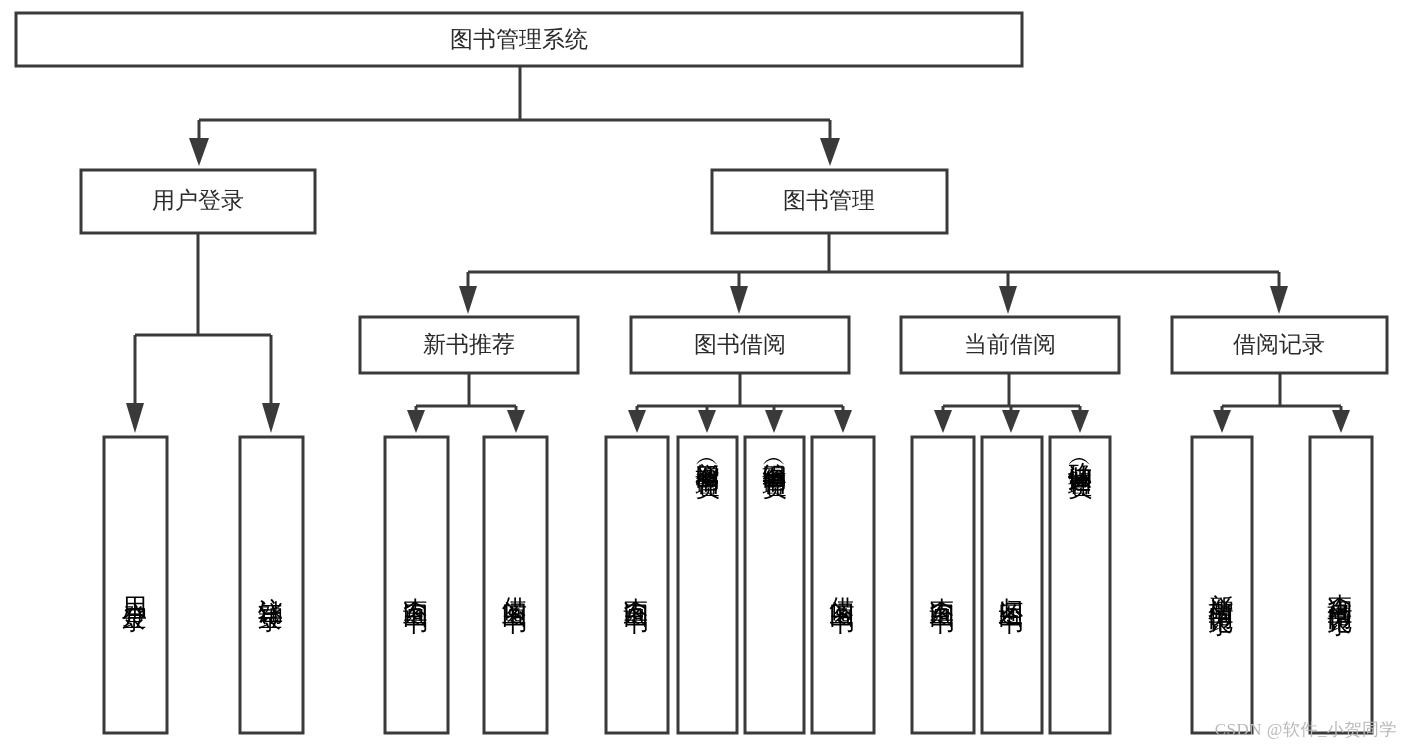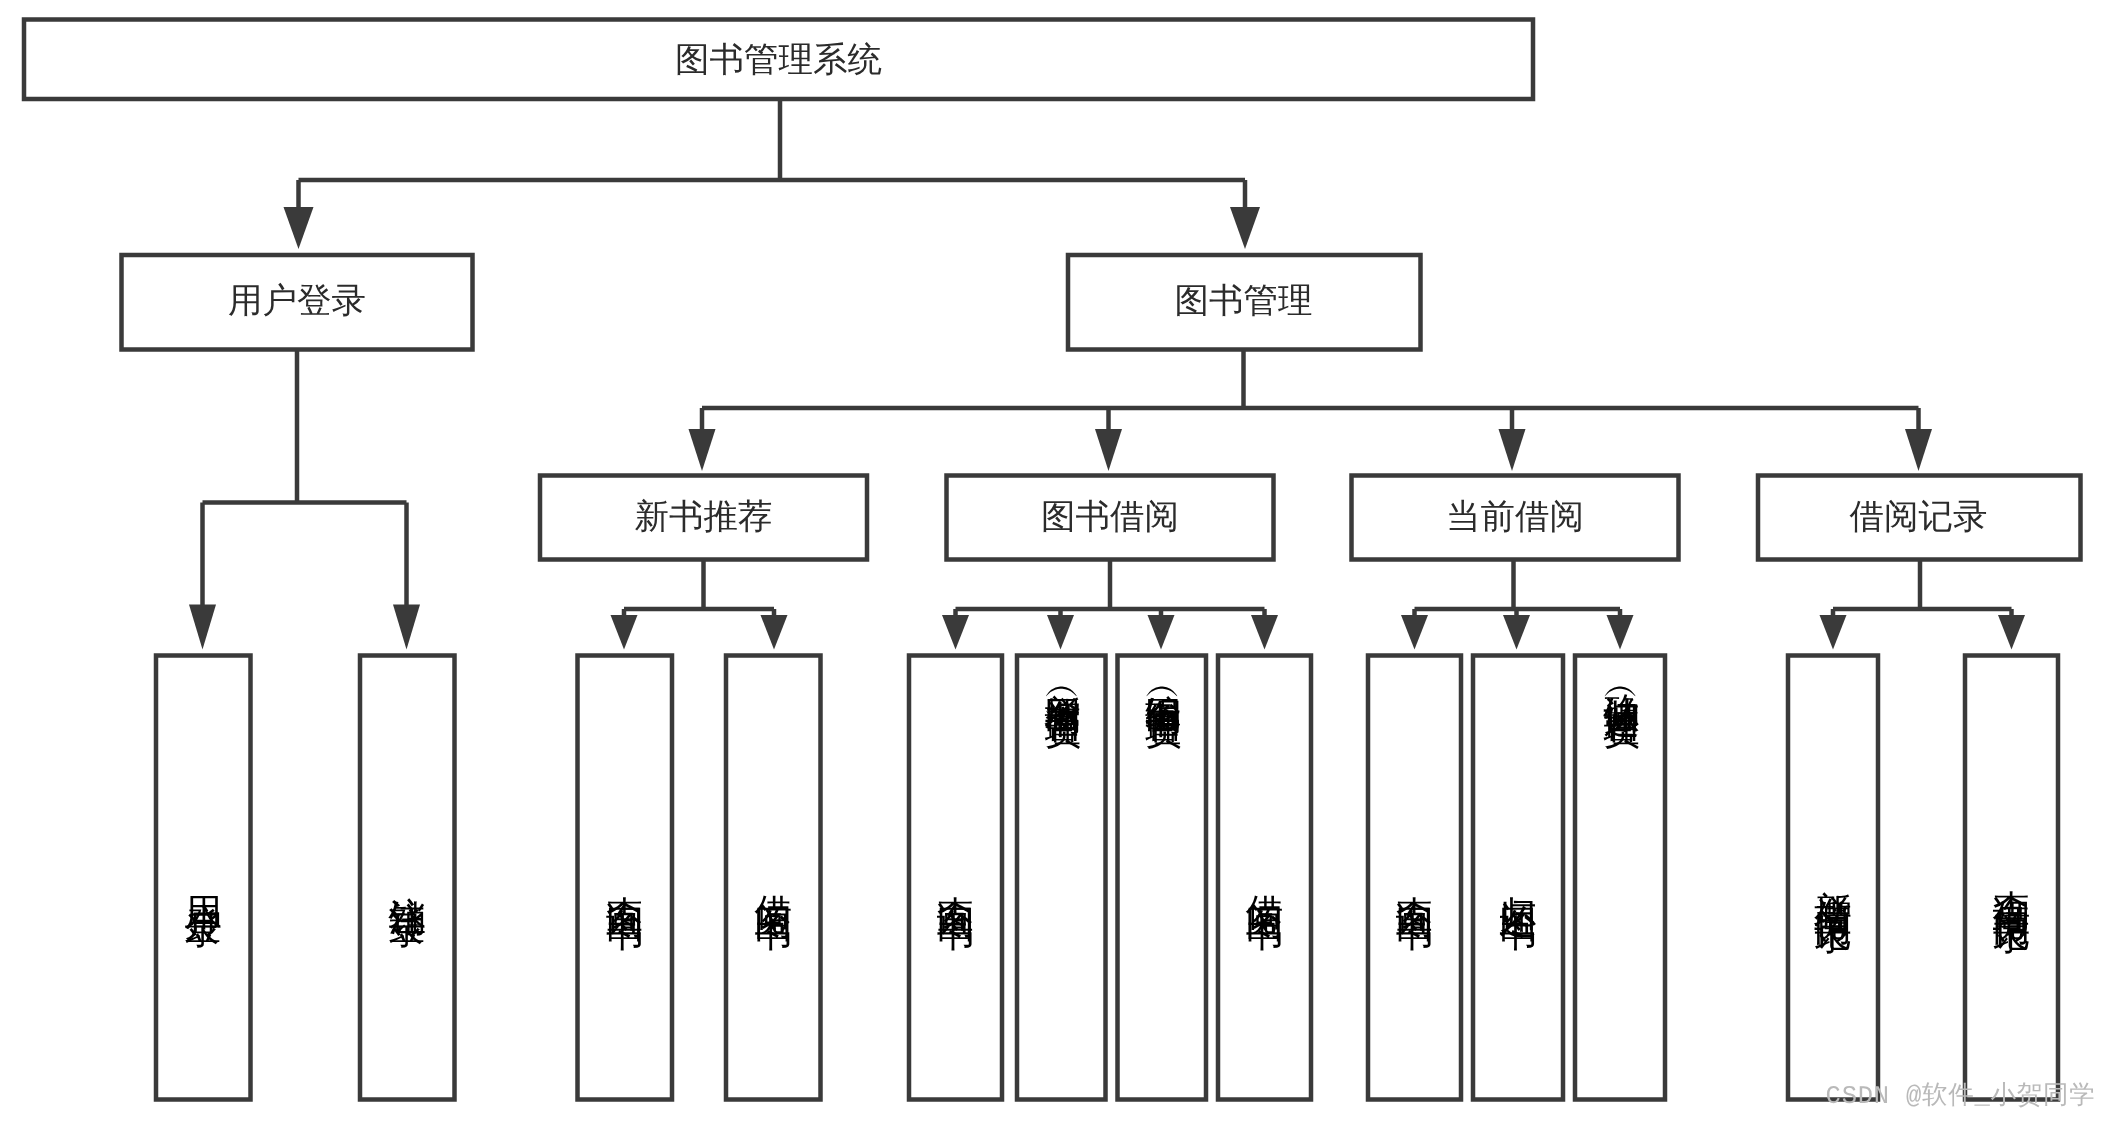--- a/index.html
+++ b/index.html
@@ -48,21 +48,21 @@
     font-size: 25px;
     fill: #2b2b2b;
     writing-mode: vertical-rl;
     text-orientation: upright;
     letter-spacing: 4px;
   }
   .watermark {
     position: absolute;
     right: 8px;
     bottom: 6px;
-    font-family: Liberation Mono, monospace;
+    font-family: Liberation Serif, serif;
     font-size: 17px;
     color: #b9b9b9;
     white-space: nowrap;
     letter-spacing: 0.5px;
     user-select: none;
   }
 </style>
 </head>
 <body>
 

